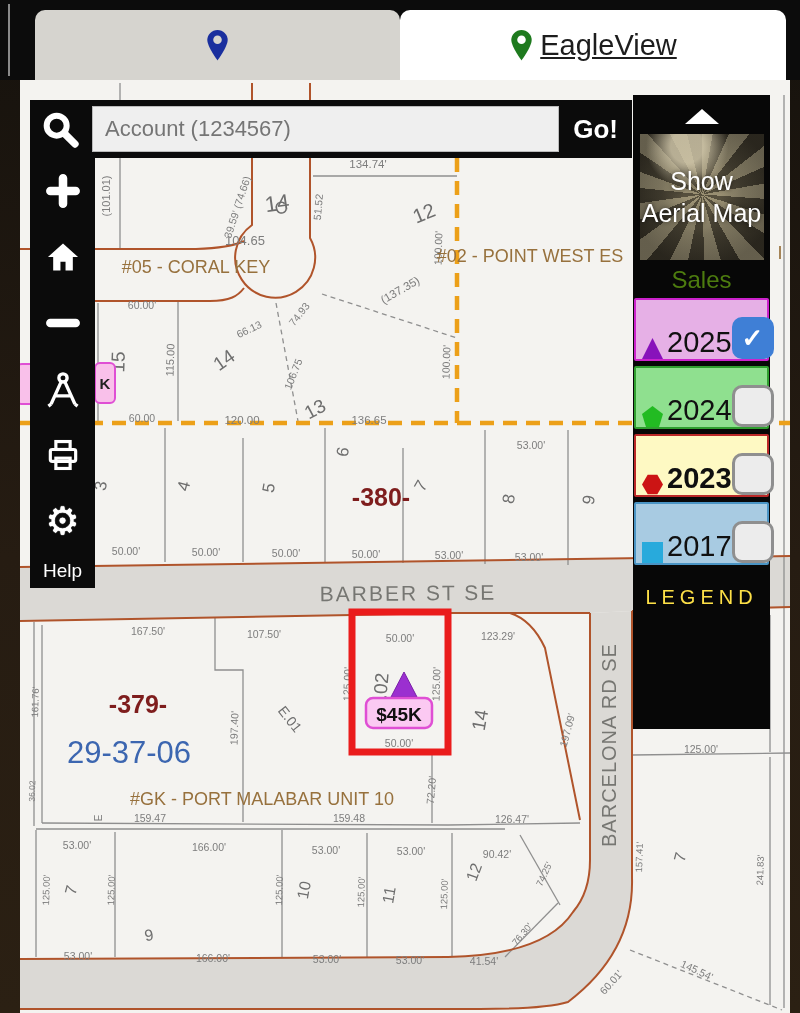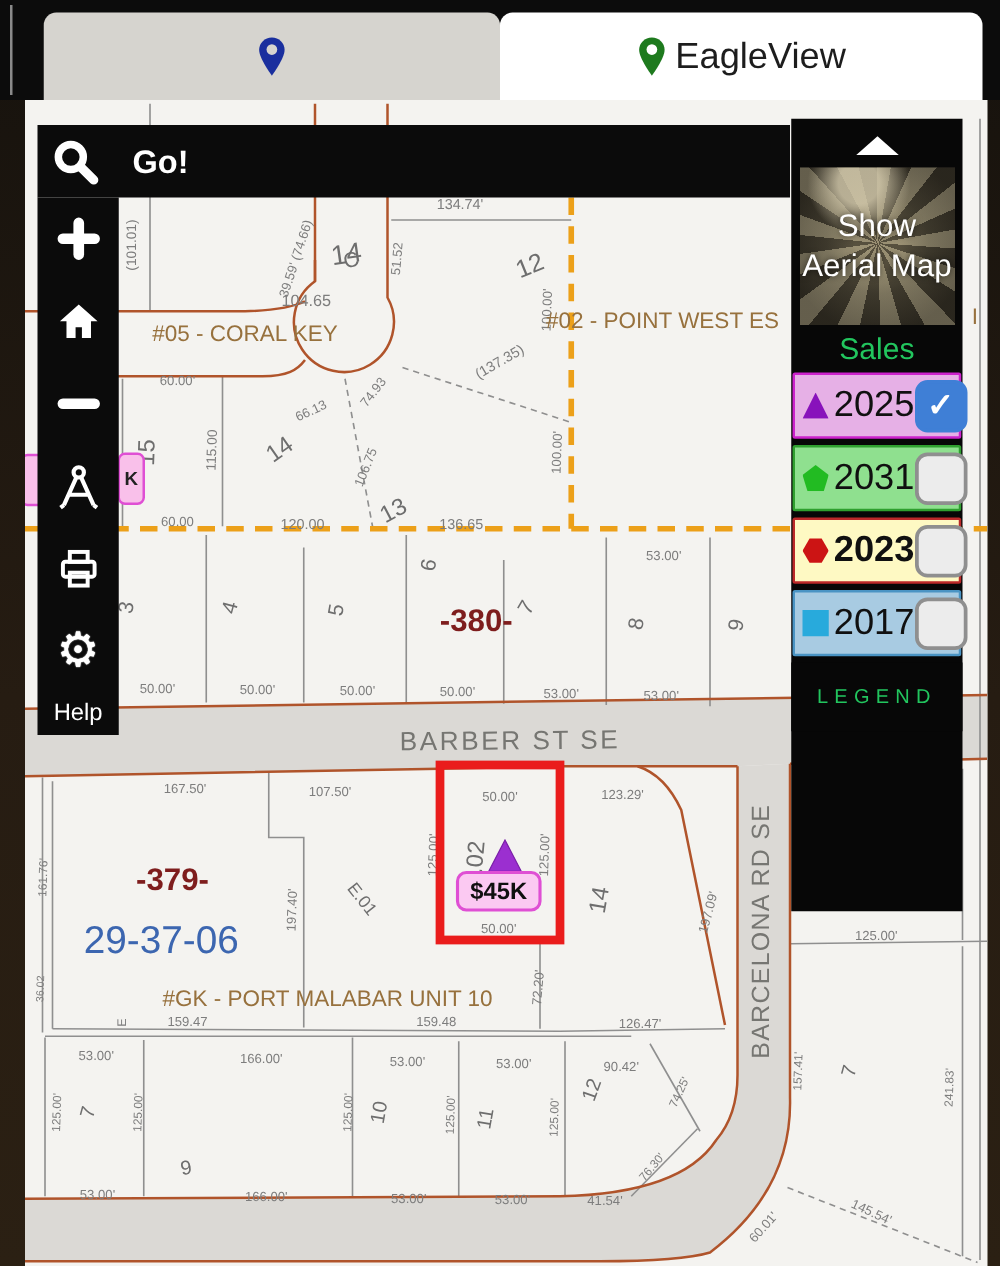--- a/index.html
+++ b/index.html
@@ -4,21 +4,21 @@
 <style>
   html,body{margin:0;padding:0;background:#15100b;}
   .page{position:relative;width:800px;height:1013px;overflow:hidden;
         font-family:"Liberation Sans",sans-serif;background:linear-gradient(180deg,#16120d,#261c12 55%,#2b2013);}
   
   .topbar{position:absolute;left:0;top:0;width:800px;height:80px;background:#0c0c0c;z-index:30;}
   .topbar-line{position:absolute;left:8px;top:4px;width:2px;height:72px;background:#8a8a8a;}
   .tab{position:absolute;top:10px;height:70px;display:flex;align-items:center;justify-content:center;gap:6px;
        border-radius:10px 10px 0 0;font-size:29px;color:#1d1d1d;cursor:pointer;}
   .tab-map{left:35px;width:365px;background:#d6d4cf;}
-  .tab-eagle{left:400px;width:386px;background:#ffffff;}
+  .tab-eagle{left:400px;width:386px;background:#ffffff;text-decoration:underline;}
   .pin{width:25px;height:33px;flex:0 0 auto;}
   
   .viewport{position:absolute;left:20px;top:80px;width:770px;height:933px;background:#f4f3f0;z-index:1;overflow:hidden;}
   svg text.ml{text-anchor:middle;dominant-baseline:central;font-family:"Liberation Sans",sans-serif;}
   .d{fill:#7d7d7d;} .l{fill:#6e6e6e;} .b{fill:#97713d;} .s{fill:#767672;}
   .r{fill:#7e1d1d;font-weight:bold;font-family:"Liberation Serif",serif;}
   .u{fill:#3c66b0;}
   .badge-text{font-weight:bold;fill:#101010;text-anchor:middle;dominant-baseline:central;}
   .watermark{position:absolute;left:2px;top:946px;z-index:6;font-size:35px;color:#474747;opacity:.85;
              letter-spacing:1px;}
@@ -43,35 +43,35 @@
          display:flex;flex-direction:column;align-items:center;}
   .collapse{margin:14px 0 10px 0;width:0;height:0;border-left:17px solid transparent;border-right:17px solid transparent;
             border-bottom:15px solid #fff;cursor:pointer;}
   .thumb{width:124px;height:126px;position:relative;cursor:pointer;
          background:
            radial-gradient(circle at 38% 10%, rgba(215,205,175,.8) 0 12%, rgba(215,205,175,0) 30%),
            repeating-conic-gradient(from 10deg at 50% 48%, rgba(25,22,14,.45) 0 14deg, rgba(185,175,140,.35) 14deg 28deg),
            radial-gradient(circle at 50% 48%, #8a8066 0 20%, #5a5444 45%, #37332a 80%);}
   .thumb span{position:absolute;inset:0;display:flex;align-items:center;justify-content:center;text-align:center;
               color:#fff;font-size:25px;line-height:1.28;text-shadow:0 0 5px rgba(0,0,0,.7);}
-  .sales{color:#22c55e;font-size:24px;margin:6px 0 4px 0;}
+  .sales{color:#4d7c0f;font-size:24px;margin:6px 0 4px 0;}
   .years{display:flex;flex-direction:column;gap:5px;}
   .year-row{width:122px;height:49px;border-width:2px;border-style:solid;border-radius:2px;
-            display:flex;align-items:center;padding:0 3px 0 6px;cursor:pointer;}
+            display:flex;align-items:flex-end;padding:10px 3px 0 6px;cursor:pointer;}
   .year-ico{width:21px;height:21px;flex:0 0 auto;margin-right:4px;}
   .ico-triangle{clip-path:polygon(50% 0,100% 100%,0 100%);}
   .ico-pentagon{clip-path:polygon(50% 0,100% 38%,81% 100%,19% 100%,0 38%);}
   .ico-hexagon{clip-path:polygon(27% 4%,73% 4%,100% 50%,73% 96%,27% 96%,0 50%);}
   .ico-circle{border-radius:50%;}
   .year-label{font-size:29px;color:#101010;flex:1;text-align:left;}
   .cbox{width:36px;height:36px;border-radius:10px;flex:0 0 auto;display:flex;align-items:center;justify-content:center;}
   .cbox.off{background:#ececec;border:3px solid #8f8f8f;}
   .cbox.on{background:#3f7fd6;border:3px solid #3f7fd6;color:#fff;font-size:26px;font-weight:bold;}
   .legendbar{width:137px;height:55px;margin-top:5px;background:#070707;display:flex;align-items:center;justify-content:center;
-             color:#22c55e;font-size:16px;letter-spacing:5px;cursor:pointer;}
+             color:#fde047;font-size:20px;letter-spacing:5px;cursor:pointer;}
 </style>
 </head>
 <body>
 
 <div class="page">
 
   <div class="viewport">
     <svg width="770" height="933" viewBox="20 80 770 933">
 
       <g fill="#dbd9d5" stroke="none">
@@ -258,20 +258,21 @@
       </svg>
       <span>EagleView</span>
     </div>
   </div>
 
   <div class="searchbar">
     <svg class="mag" viewBox="0 0 24 24" fill="none" stroke="#fff">
       <circle cx="10" cy="10" r="6" stroke-width="3.6"></circle>
       <line x1="14.6" y1="14.6" x2="21" y2="21" stroke-width="4.4" stroke-linecap="round"></line>
     </svg>
+    <input type="text" placeholder="Account (1234567)" style="">
     <div class="go">Go!</div>
   </div>
 
   <div class="toolbar">
     <div class="tool">
       <svg viewBox="0 0 24 24" stroke="#fff" stroke-width="5.4" stroke-linecap="round">
           <path d="M12,4 V20 M4,12 H20"></path>
         </svg>
     </div>
     <div class="tool">
@@ -310,21 +311,21 @@
     </div>
     <div class="sales">Sales</div>
     <div class="years">
         <div class="year-row" style="background: rgb(230, 176, 230); border-color: rgb(204, 34, 204);">
           <span class="year-ico ico-triangle" style="background: rgb(136, 18, 187);"></span>
           <span class="year-label">2025</span>
           <span class="cbox on">✓</span>
         </div>
         <div class="year-row" style="background: rgb(143, 224, 143); border-color: rgb(47, 159, 47);">
           <span class="year-ico ico-pentagon" style="background: rgb(34, 187, 34);"></span>
-          <span class="year-label">2031</span>
+          <span class="year-label">2024</span>
           <span class="cbox off"></span>
         </div>
         <div class="year-row" style="background: #fef9c3; border-color: rgb(187, 41, 41); font-weight: bold;">
           <span class="year-ico ico-hexagon" style="background: rgb(204, 20, 20);"></span>
           <span class="year-label">2023</span>
           <span class="cbox off"></span>
         </div>
         <div class="year-row" style="background: rgb(168, 203, 226); border-color: rgb(74, 148, 196);">
           <span class="year-ico ico-square" style="background: rgb(40, 170, 220);"></span>
           <span class="year-label">2017</span>

